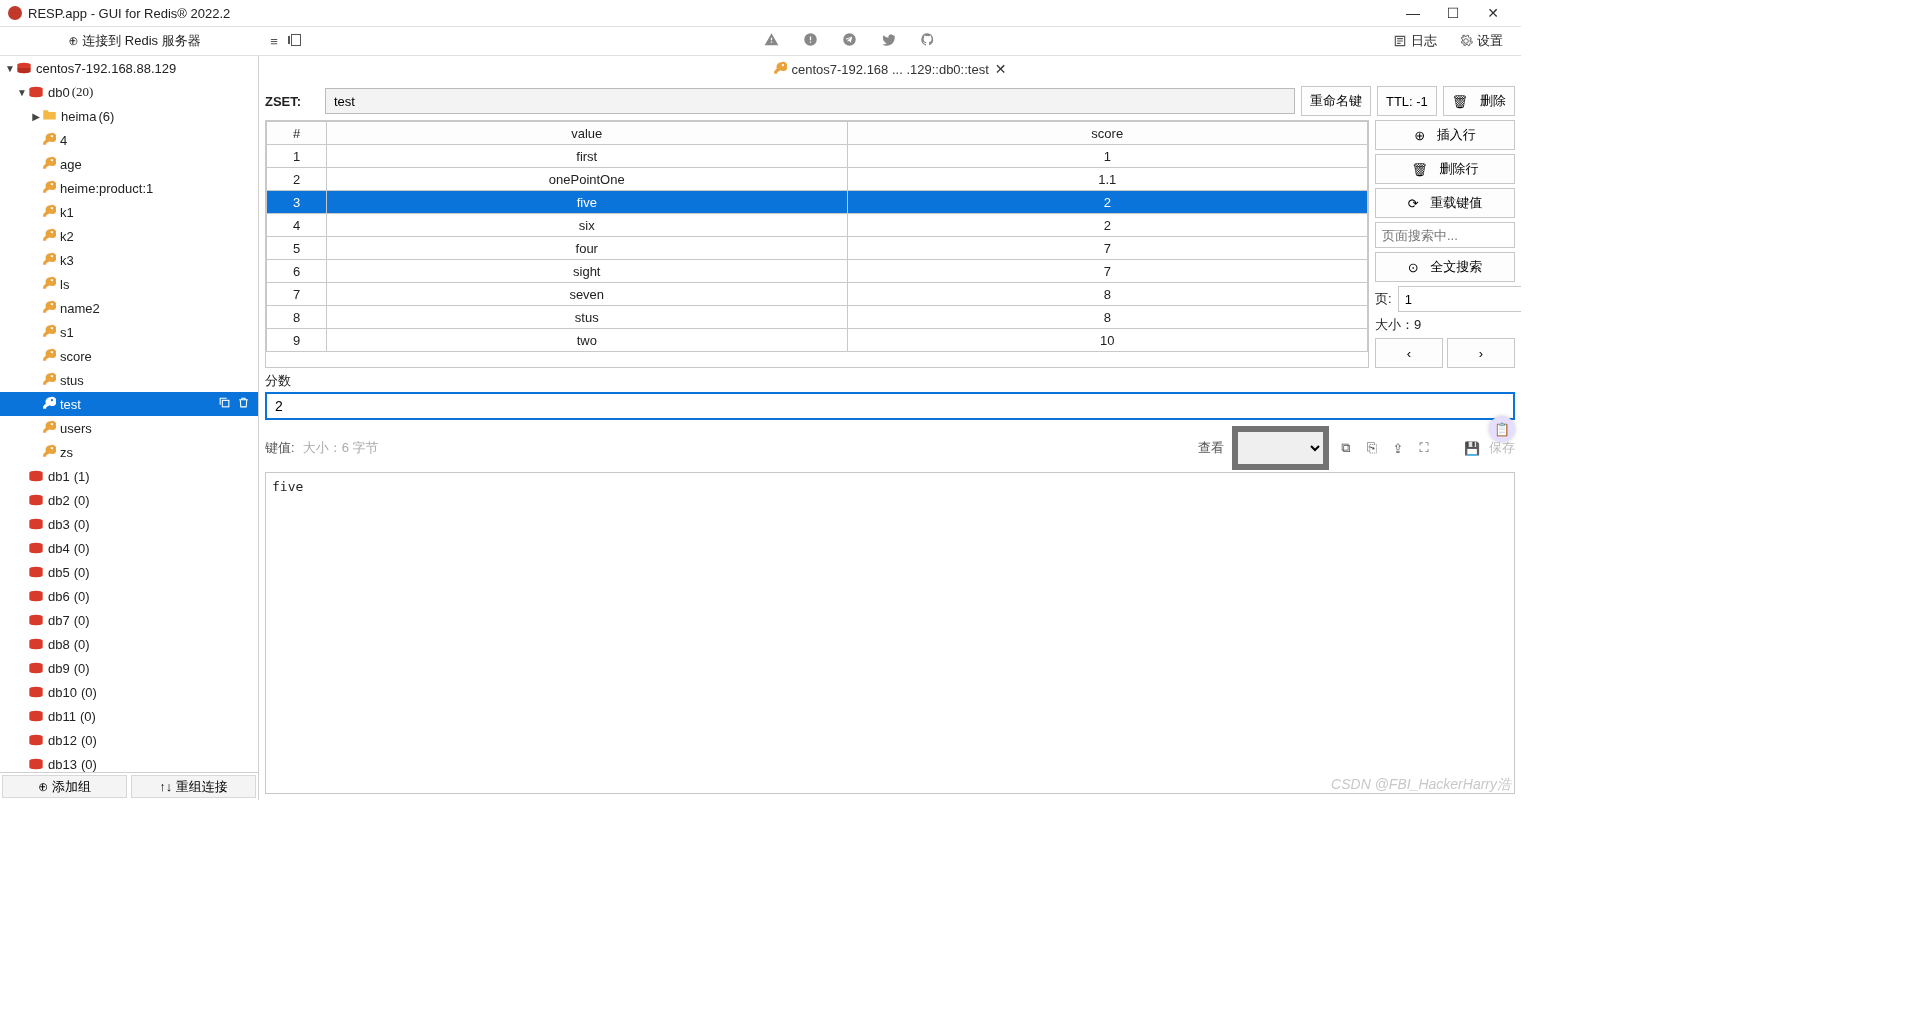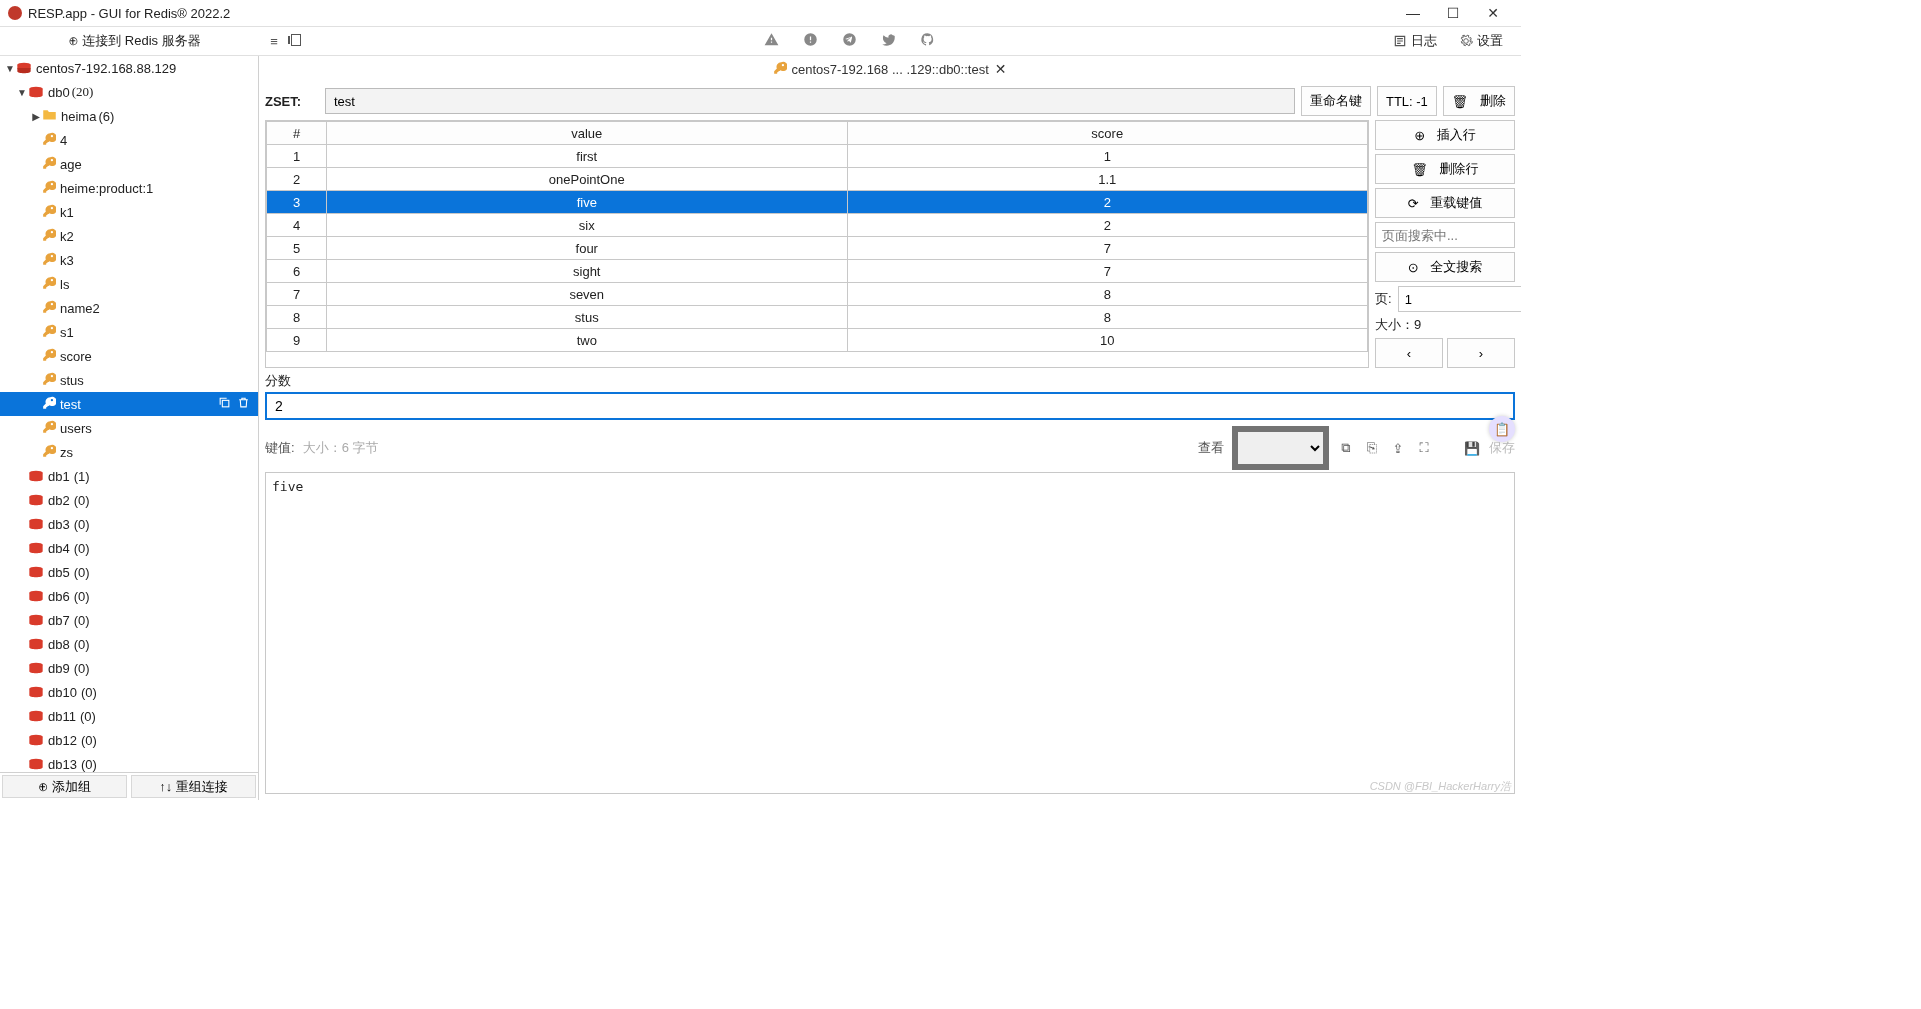--- a/index.html
+++ b/index.html
@@ -60,21 +60,21 @@
 .navrow { display:flex; gap:4px; }
 .navrow .hbtn { flex:1; justify-content:center; }
 .score-section { padding:4px 6px 0 6px; }
 .score-section input { width:100%; height:28px; border:2px solid #0a74da; padding:0 8px; font-size:14px; }
 .value-bar { display:flex; align-items:center; padding:6px 6px 2px 6px; gap:8px; color:#555; }
 .value-bar .meta { color:#aaa; }
 .value-bar .spacer { flex:1; }
 .value-bar select { height:24px; border:6px solid #737373; padding:16px 4px; }
 .vb-icon { width:18px; text-align:center; color:#555; }
 .value-editor { flex:1; margin:0 6px 6px 6px; border:1px solid #c8c8c8; padding:6px; font-family:monospace; background:#fff; overflow:auto; }
-.watermark { position:absolute; right:10px; bottom:6px; color:#c8c8c8; font-size:11px; font-style:italic; pointer-events:none; }
+.watermark { position:absolute; right:10px; bottom:6px; color:#c8c8c8; font-size:14px; font-style:italic; pointer-events:none; }
 .save-badge { position:absolute; right:6px; top:360px; width:26px; height:26px; border-radius:50%; background:#e5dfff; display:flex; align-items:center; justify-content:center; font-size:13px; color:#6a5acd; box-shadow:0 0 4px rgba(0,0,0,.2); }
 </style>
 </head>
 <body>
 
 <div class="titlebar">
   <span class="app-icon"></span>
   <span>RESP.app - GUI for Redis® 2022.2</span>
   <span class="spacer"></span>
   <span class="winbtn">—</span>

